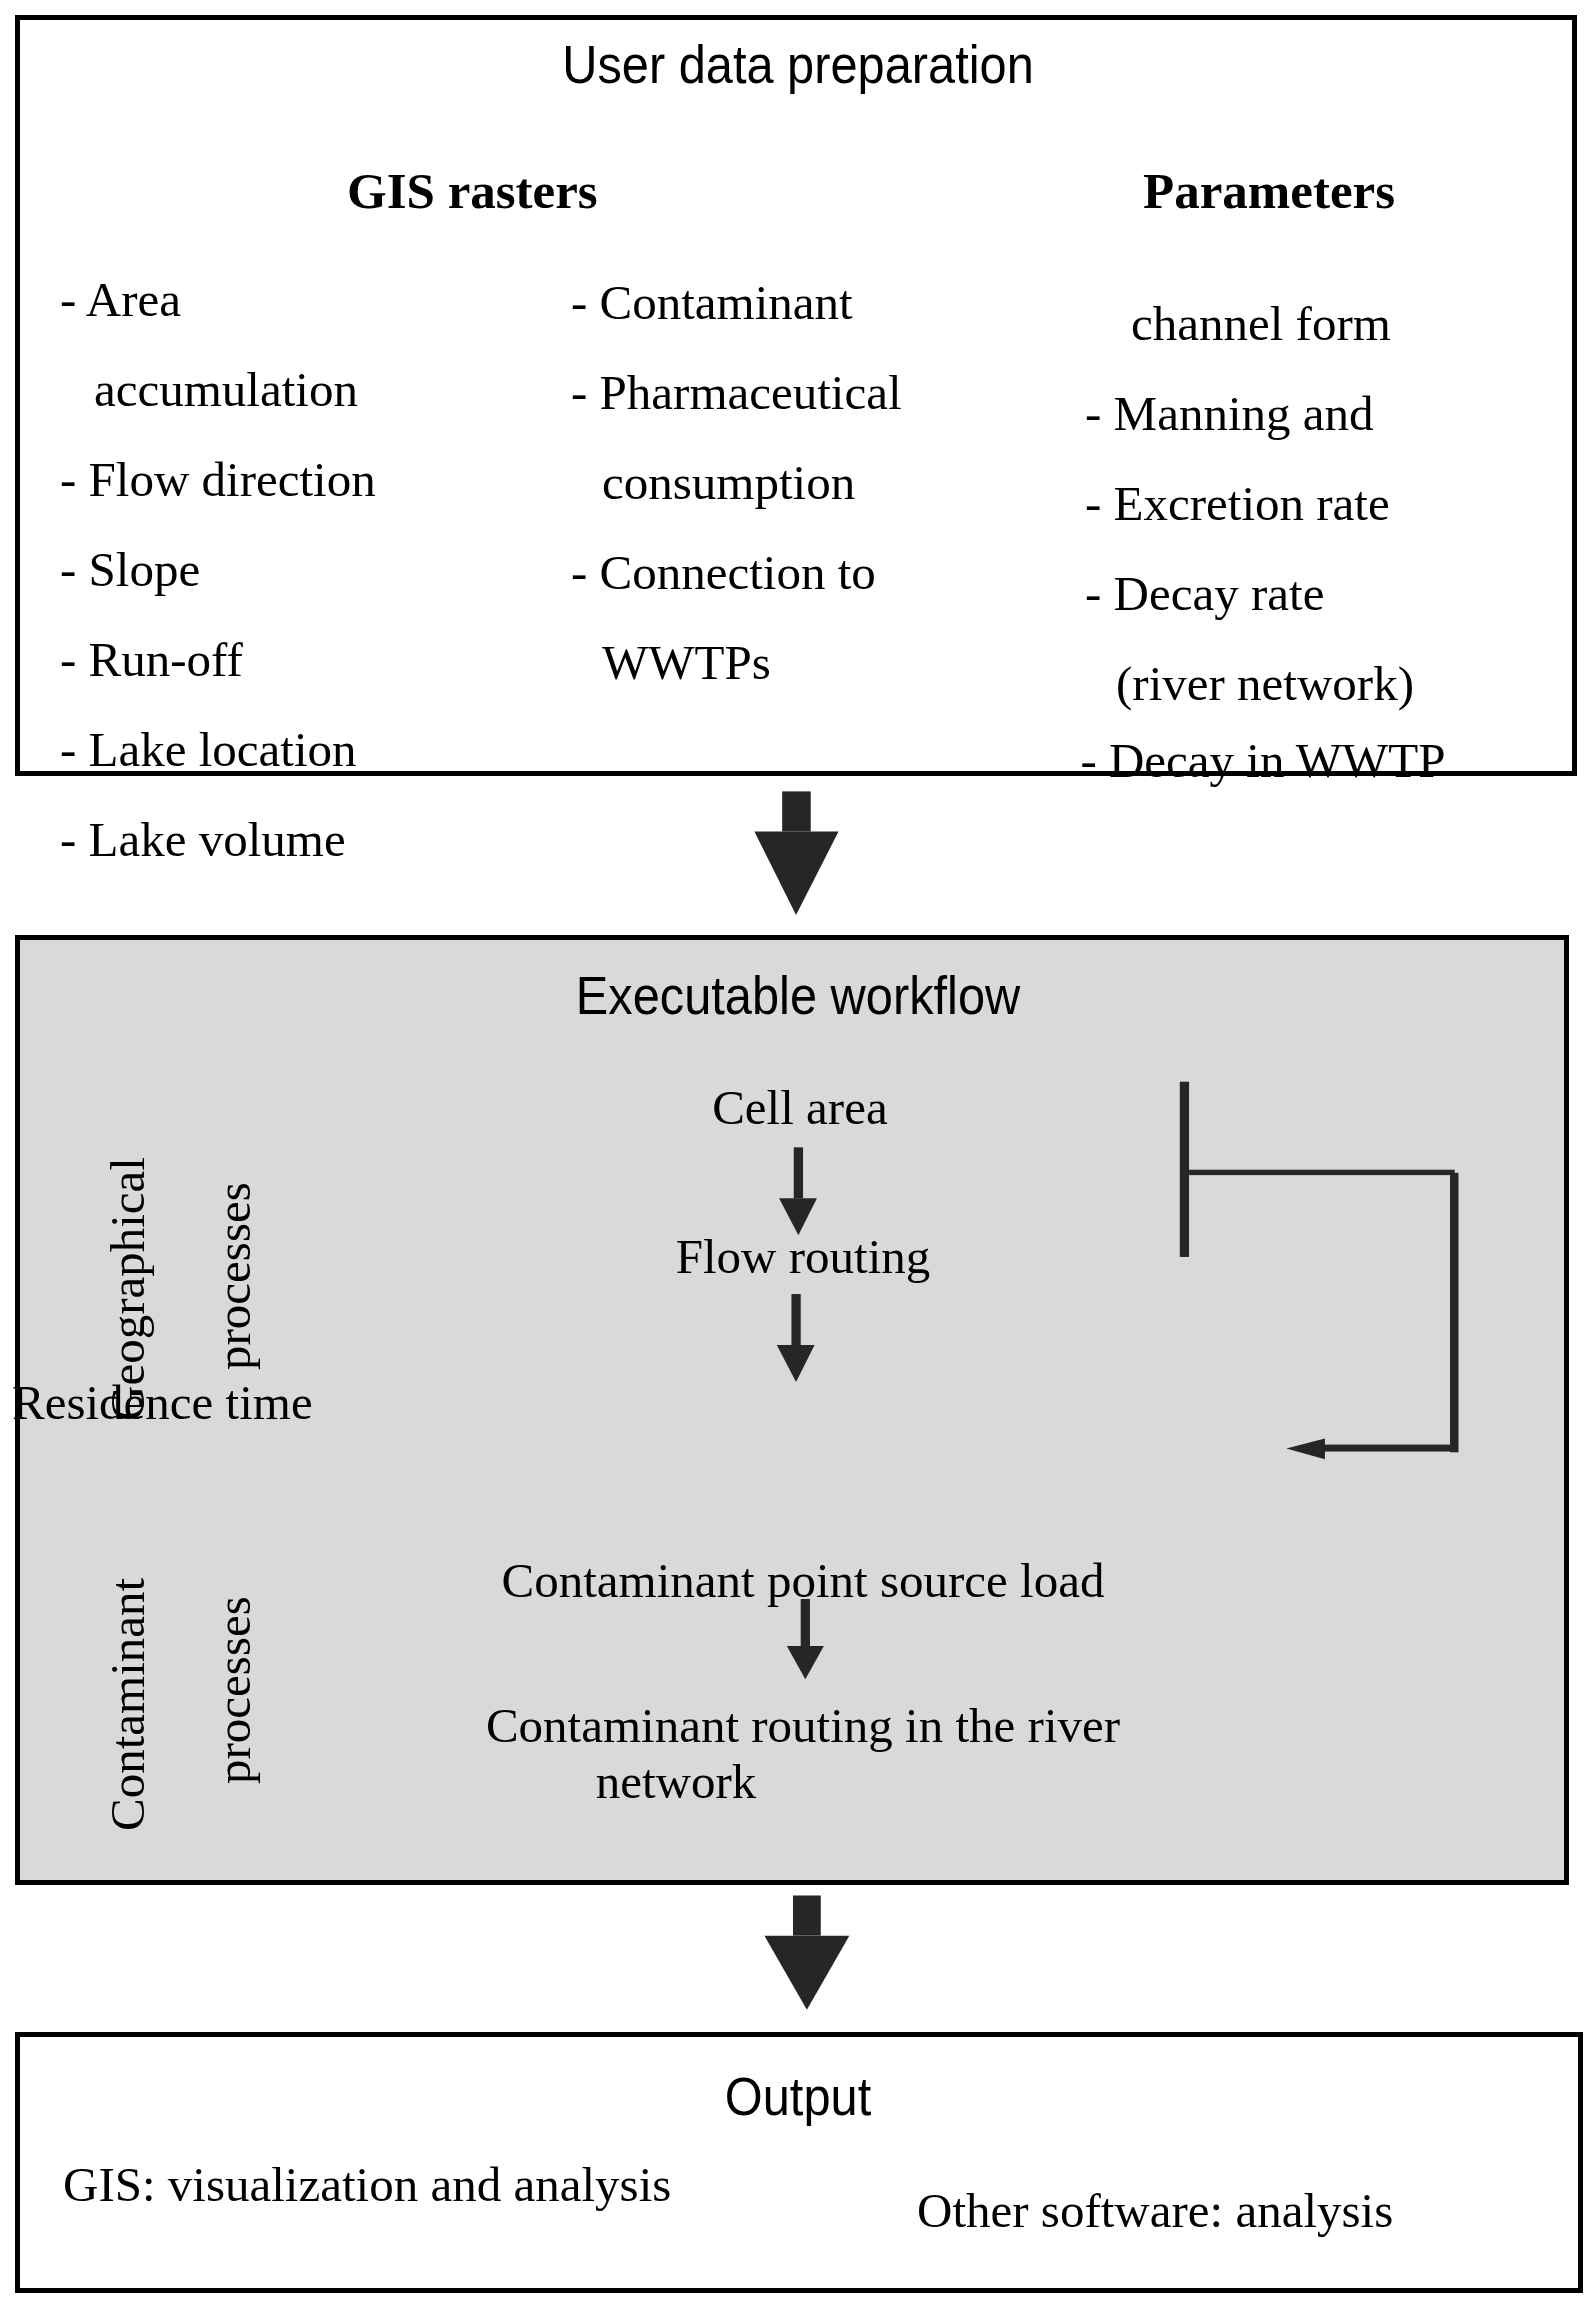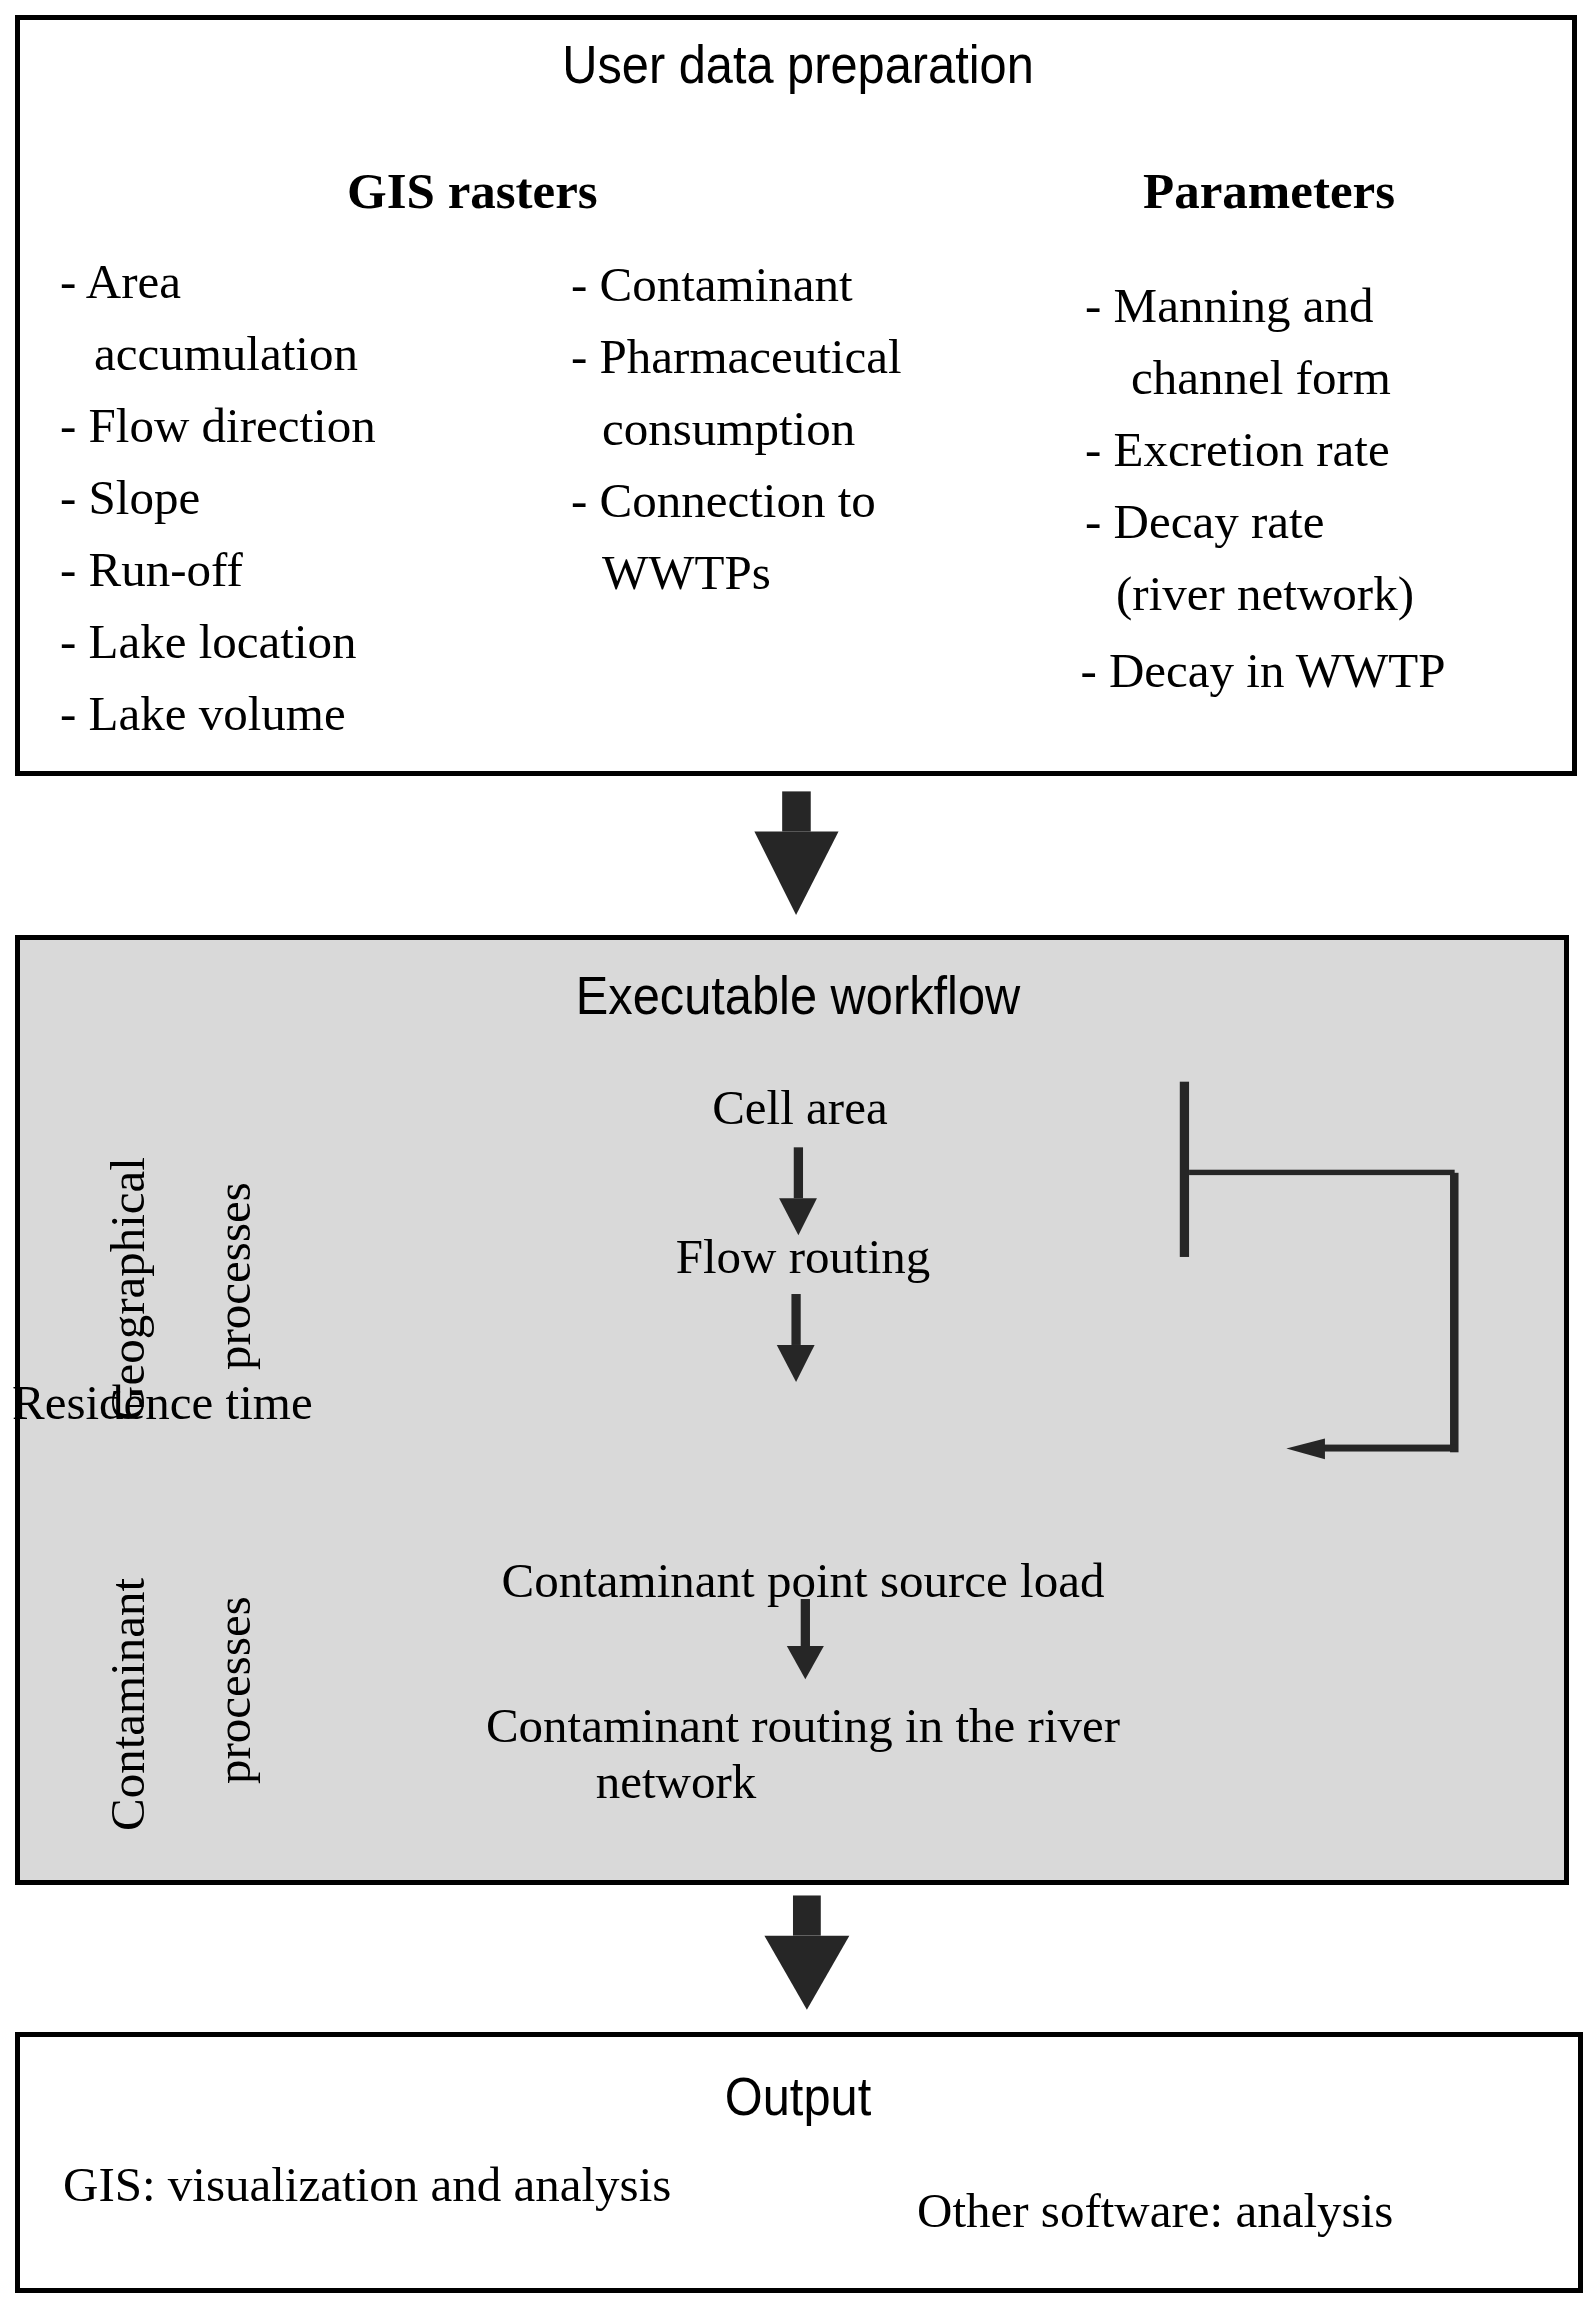--- a/index.html
+++ b/index.html
@@ -8,21 +8,21 @@
     .sans { font-family: "Liberation Sans", "DejaVu Sans", sans-serif; color: #000; }
     .box { position: absolute; box-sizing: border-box; border: 5.4px solid #000; }
     #box-input { left: 14.7px; top: 14.7px; width: 1562px; height: 761px; background: #fff; }
     #box-workflow { left: 14.7px; top: 935px; width: 1554px; height: 950px; background: #d9d9d9; }
     #box-output { left: 14.7px; top: 2032px; width: 1568px; height: 261px; background: #fff; }
     .abs { position: absolute; white-space: nowrap; }
     .title { font-size: 53px; transform: scaleX(0.92); transform-origin: center; }
     .heading { font-weight: bold; font-size: 51px; }
     .item { font-size: 49px; line-height: 72px; }
     .list { position: absolute; }
-    .list div { white-space: nowrap; }
+    .list div { white-space: nowrap; margin-top: 18px; }
     .step { font-size: 49px; }
     .vlabel { font-size: 49px; position: absolute; white-space: nowrap; transform-origin: left top; transform: rotate(-90deg); }
     svg.overlay { position: absolute; left: 0; top: 0; }
   </style>
 </head>
 <body>
 
 <div class="box" id="box-input"></div>
 
 <div class="abs sans title" style="left:0; width:1596px; text-align:center; top:34px;">User data preparation</div>
@@ -43,22 +43,22 @@
 
 <div class="list serif item" style="left:571px; top:249px;">
   <div>- Contaminant</div>
   <div>- Pharmaceutical</div>
   <div style="padding-left:31px;">consumption</div>
   <div>- Connection to</div>
   <div style="padding-left:31px;">WWTPs</div>
 </div>
 
 <div class="list serif item" style="left:1085px; top:270px;">
+  <div style="padding-left:46px;">channel form</div>
   <div>- Manning and</div>
-  <div style="padding-left:46px;">channel form</div>
   <div>- Excretion rate</div>
   <div>- Decay rate</div>
   <div style="padding-left:31px;">(river network)</div>
   <div style="margin-left:-4.6px; margin-top:4.6px;">- Decay in WWTP</div>
 </div>
 
 <div class="box" id="box-workflow"></div>
 
 <div class="abs sans title" style="left:0; width:1596px; text-align:center; top:965px;">Executable workflow</div>
 

